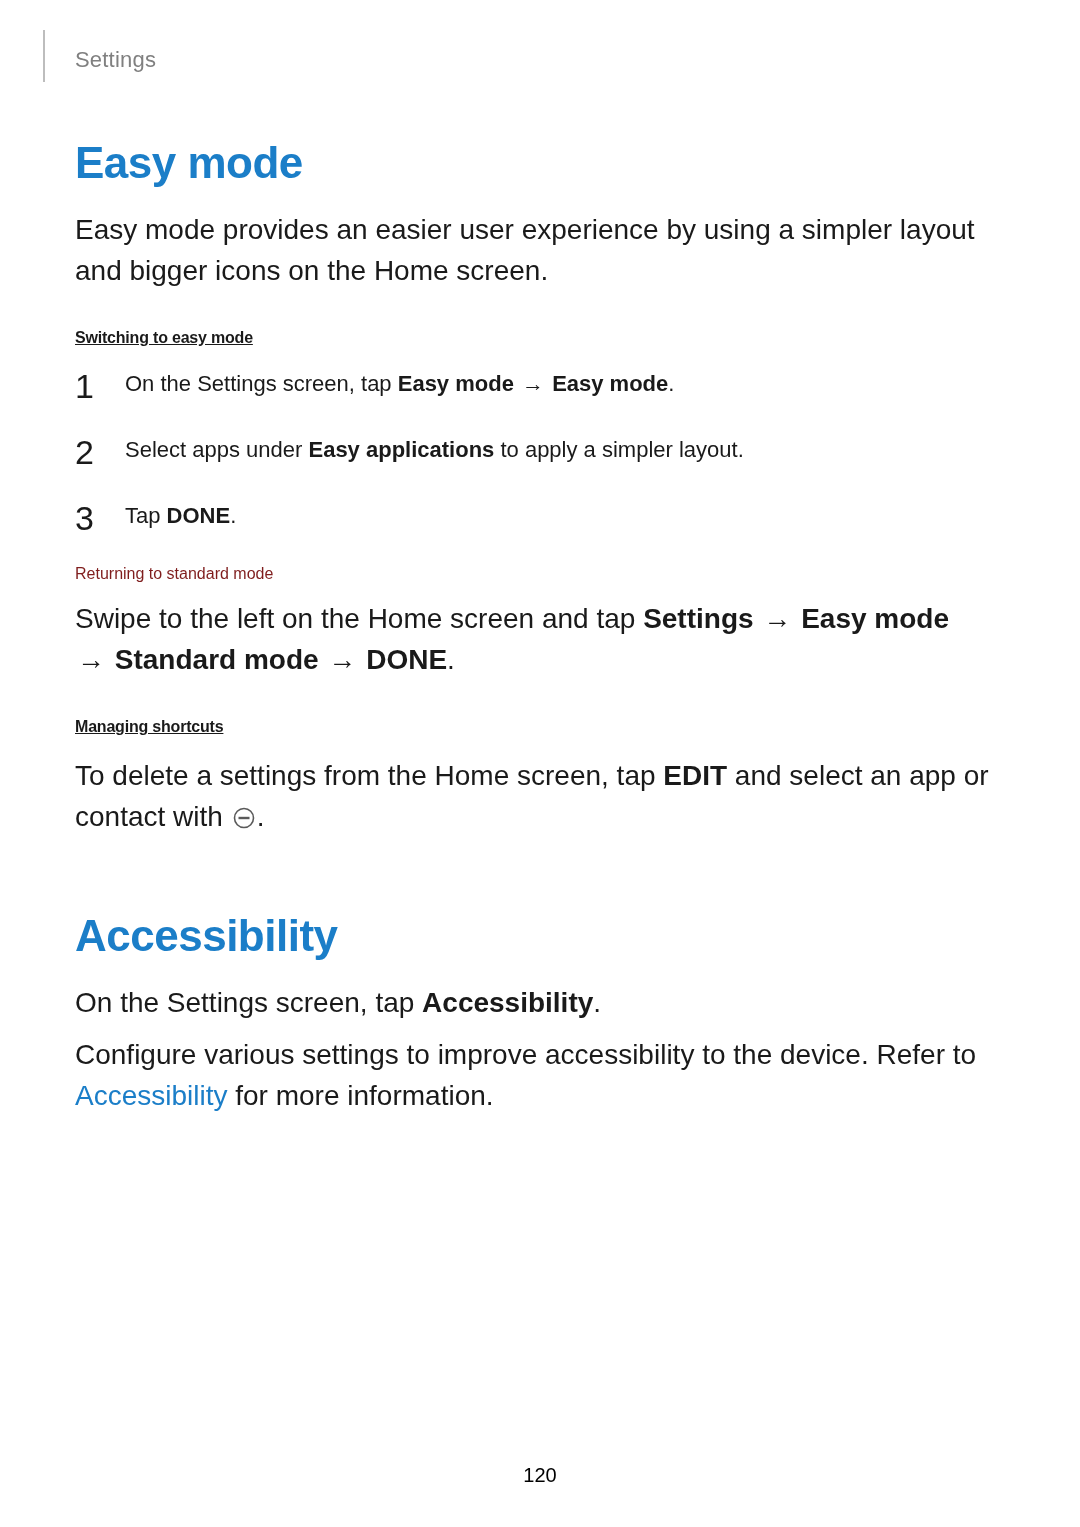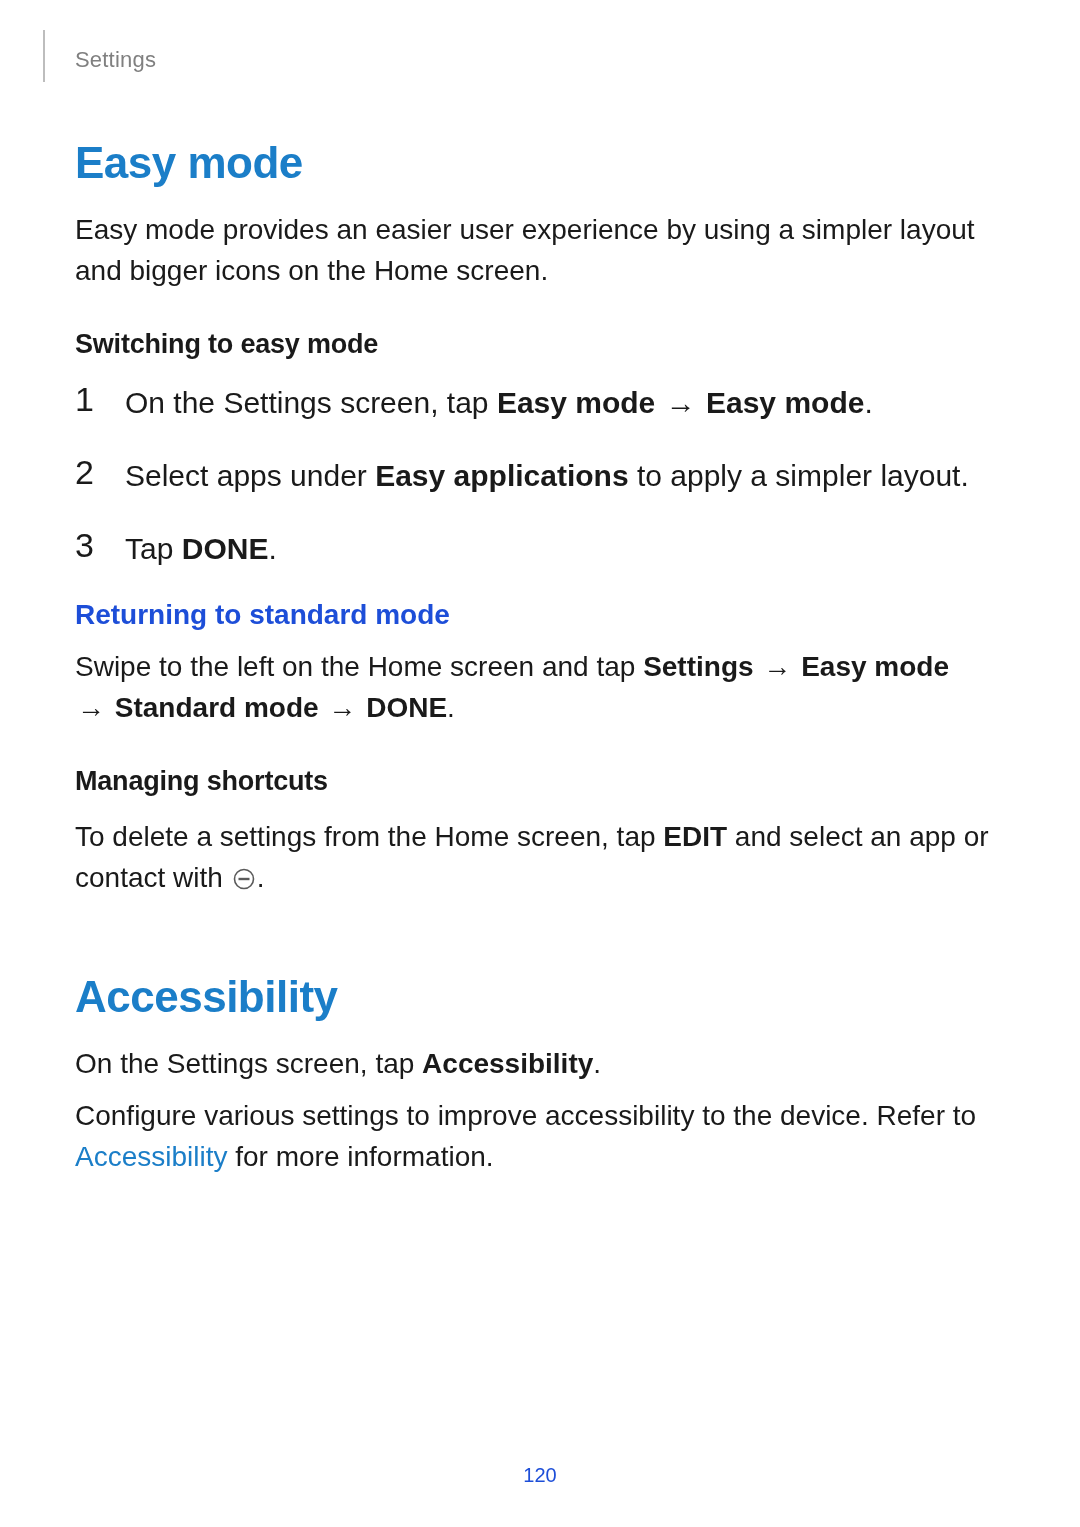--- a/index.html
+++ b/index.html
@@ -39,48 +39,49 @@
       letter-spacing: -0.5px;
       margin-bottom: 22px;
     }
     .lead, .para {
       font-size: 28px;
       line-height: 1.45;
       color: #1a1a1a;
       margin-bottom: 12px;
     }
     .subhead {
-      font-size: 27px;
+      font-size: 16px;
       font-weight: 700;
       margin-top: 38px;
       margin-bottom: 20px;
       letter-spacing: -0.2px;
+      text-decoration: underline;
     }
     .minorhead {
-      font-size: 28px;
-      font-weight: 700;
-      color: #1d4ed8;
+      font-size: 16px;
+      font-weight: 400;
+      color: #7f1d1d;
       margin-top: 24px;
       margin-bottom: 16px;
     }
     ol.steps {
       list-style: none;
       counter-reset: step;
       margin-top: 6px;
     }
     ol.steps > li {
       counter-increment: step;
       position: relative;
       padding-left: 50px;
-      font-size: 30px;
+      font-size: 22px;
       line-height: 1.5;
       margin-bottom: 28px;
       min-height: 38px;
       display: flex;
-      align-items: center;
+      align-items: flex-start;
     }
     ol.steps > li::before {
       content: counter(step);
       position: absolute;
       left: 0;
       top: -6px;
       font-size: 34px;
       font-weight: 400;
       color: #1a1a1a;
       font-family: "Segoe UI Light", "Helvetica Neue", Arial, sans-serif;
@@ -97,21 +98,21 @@
       margin: 0 2px;
     }
     .section2 { margin-top: 70px; }
     .page-number {
       position: absolute;
       bottom: 40px;
       left: 0;
       width: 100%;
       text-align: center;
       font-size: 20px;
-      color: #1d4ed8;
+      color: #000000;
     }
   </style>
 </head>
 <body>
 
 <div class="page">
   <div class="header">
     <div class="header-rule"></div>
     <div class="breadcrumb">Settings</div>
   </div>

